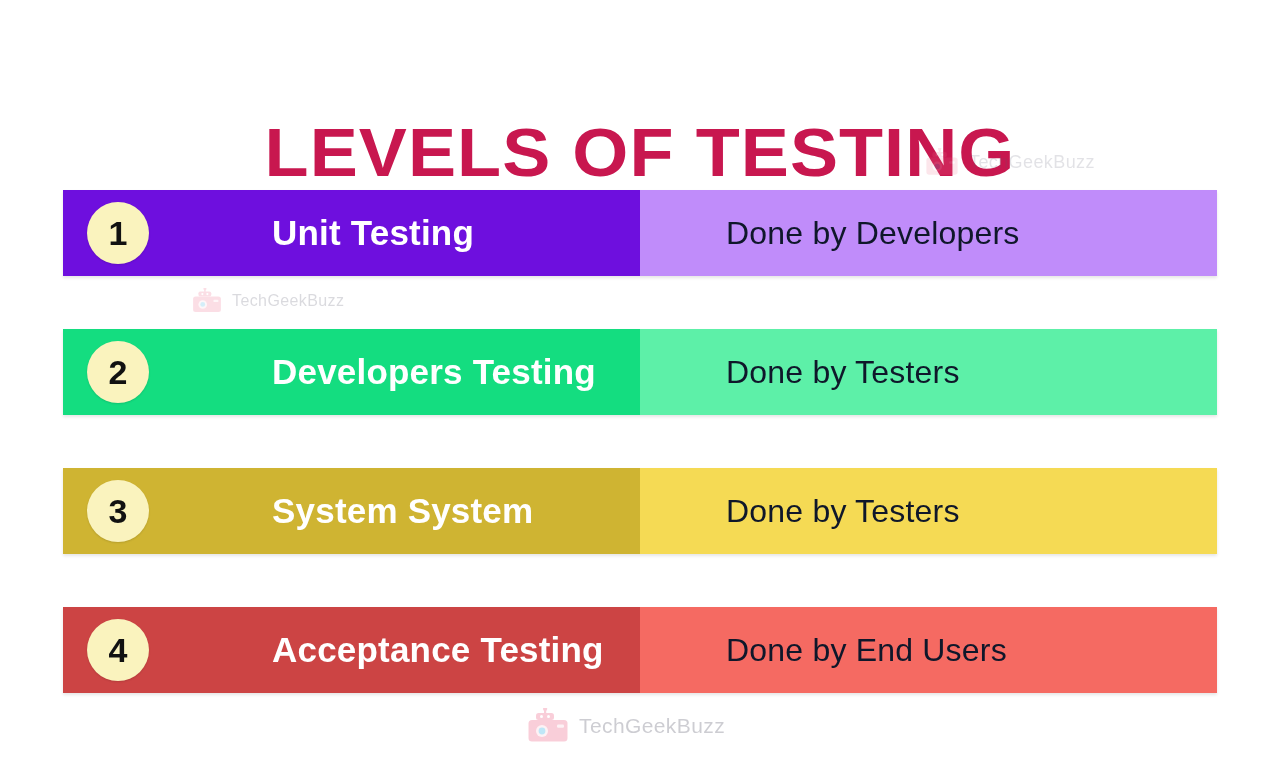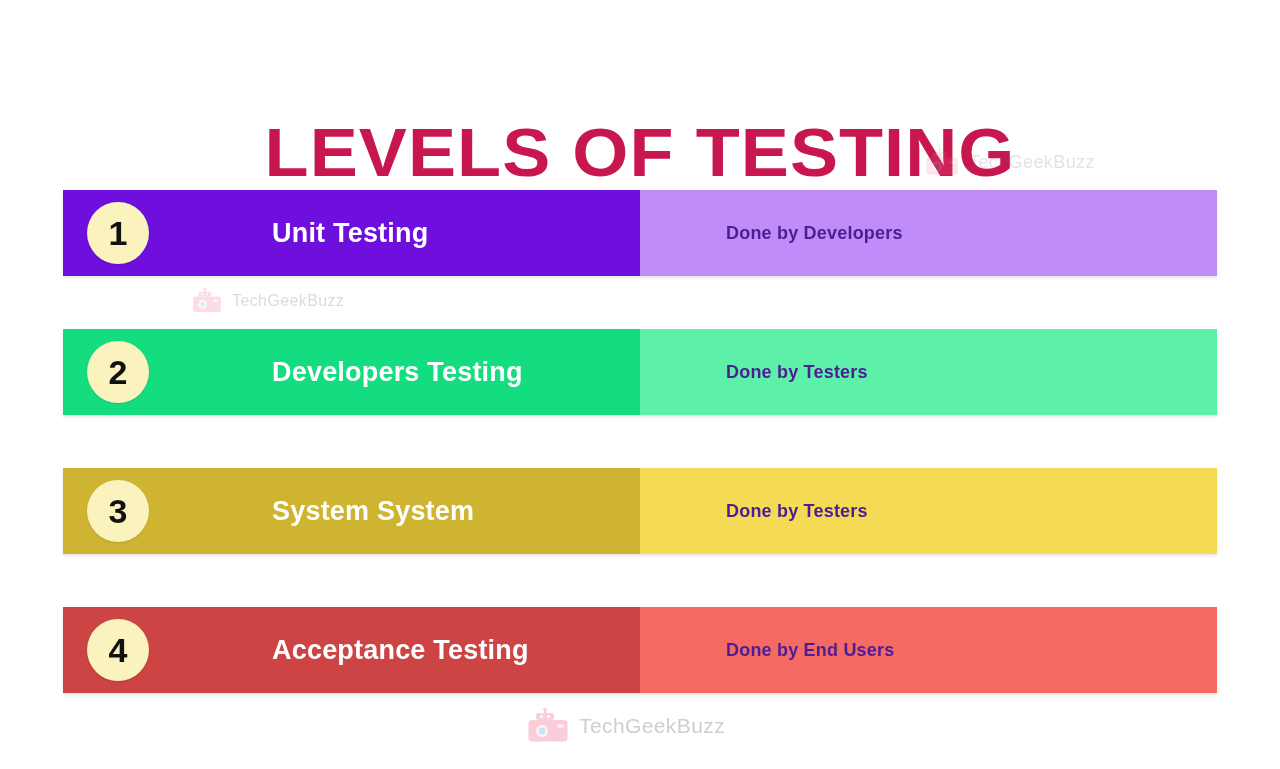--- a/index.html
+++ b/index.html
@@ -90,32 +90,32 @@
     font-family: "Liberation Sans", sans-serif;
     font-weight: bold;
     font-size: 34px;
     color: #111111;
     box-shadow: 0 1px 2px rgba(0,0,0,0.12);
   }
 
   .level-label {
     font-family: "Liberation Sans", sans-serif;
     font-weight: bold;
-    font-size: 27px;
+    font-size: 35px;
     color: #ffffff;
     margin-left: 209px;
     letter-spacing: 0.2px;
     white-space: nowrap;
   }
 
   .doer-label {
     font-family: "Liberation Sans", sans-serif;
-    font-weight: bold;
-    font-size: 18px;
-    color: #4c1d95;
+    font-weight: normal;
+    font-size: 32px;
+    color: #0f172a;
     margin-left: 86px;
     letter-spacing: 0.2px;
     white-space: nowrap;
   }
 
   
   .watermark {
     position: absolute;
     display: flex;
     align-items: center;

